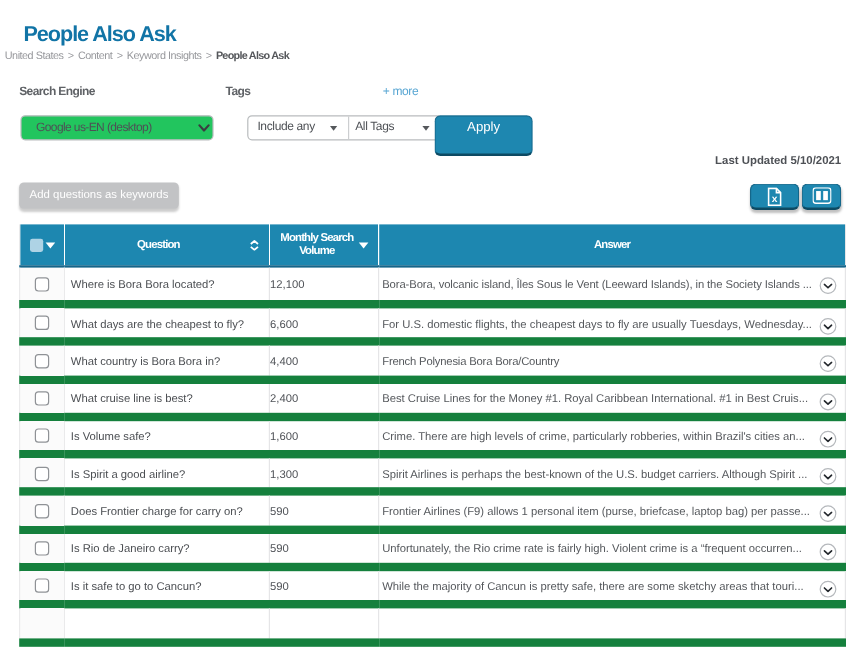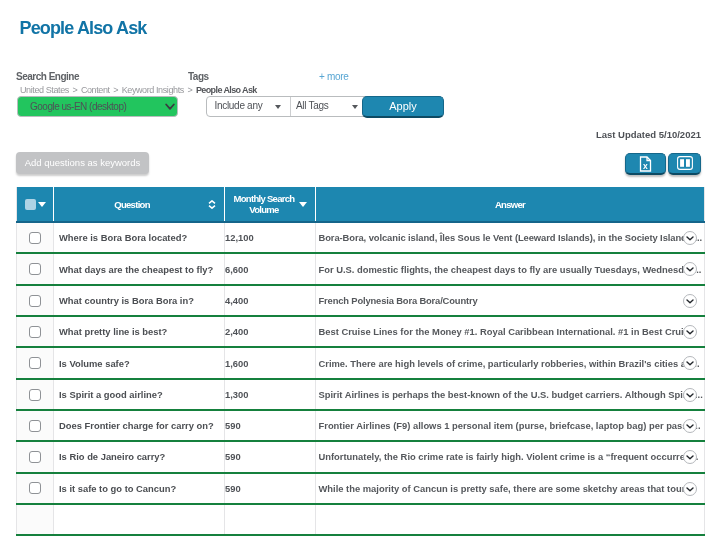--- a/index.html
+++ b/index.html
@@ -1,41 +1,41 @@
 <!DOCTYPE html>
 <html><head><meta charset="utf-8">
 <style>
 * { margin:0; padding:0; box-sizing:border-box; }
 html,body { width:720px; height:540px; background:#fff; font-family:"Liberation Sans",sans-serif; overflow:hidden; }
 body { position:relative; }
 h1 { position:absolute; left:19.5px; top:18px; font-size:18px; font-weight:bold; color:#1174a6; letter-spacing:-0.85px; }
-.crumbs { position:absolute; left:20px; top:40.5px; font-size:9px; letter-spacing:-0.4px; color:#97989c;margin-top:44px; }
+.crumbs { position:absolute; left:4px; top:40.5px; font-size:9px; letter-spacing:-0.4px; color:#97989c; }
 .crumbs .sep { margin:0 1.5px; }
 .crumbs b { color:#54565a; font-weight:bold; letter-spacing:-0.6px; }
 .lbl { position:absolute; font-size:10px; letter-spacing:-0.5px; color:#5f6266;font-weight:bold; }
 .more { position:absolute; left:319px; top:71px; font-size:10px; letter-spacing:-0.3px; color:#58a6d3; }
 .selbox { position:absolute; left:17px; top:96.3px; width:161px; height:20.3px; border:1px solid #b9bcbe; border-radius:4px; background:#22c55e; font-size:10px; letter-spacing:-0.5px; color:#4e5156; line-height:19px; padding-left:12px; }
 .selbox svg { position:absolute; right:2px; top:6px; }
 .taggroup { position:absolute; left:206px; top:96.3px; width:163px; height:20.4px; border:1px solid #b9bcbe; border-radius:4px; background:#fff; font-size:10px; letter-spacing:-0.3px; color:#4e5156; line-height:18.4px; }
 .taggroup .divider { position:absolute; left:82.5px; top:0; width:1px; height:18.4px; background:#ccced0; }
 .tg-t1 { position:absolute; left:7.5px; top:0; }
 .tg-t2 { position:absolute; left:89px; top:0; }
 .caret { position:absolute; top:7.5px; width:0; height:0; border-left:3.5px solid transparent; border-right:3.5px solid transparent; border-top:4.5px solid #55585c; }
-.apply { position:absolute; left:362px; top:96.3px; width:82px; height:22px; background:#1e87b0; border:1px solid #15678a; border-bottom:2px solid #0d4a63; border-radius:5px; color:#fff; font-size:11px; text-align:center; line-height:18.5px; }
+.apply { position:absolute; left:362px; top:96.3px; width:82px; height:34px; background:#1e87b0; border:1px solid #15678a; border-bottom:2px solid #0d4a63; border-radius:5px; color:#fff; font-size:11px; text-align:center; line-height:18.5px; }
 .lastupd { position:absolute; right:19px; top:129px; font-size:9.5px; font-weight:bold; color:#4e5156; }
 .addq { position:absolute; left:16px; top:152px; width:133px; height:22px; background:#c2c3c5; border-radius:4px; color:#fff; font-size:9.5px; text-align:center; line-height:22px; box-shadow:0 2px 2px rgba(0,0,0,0.2); }
 .iconbtn { position:absolute; top:153px; height:22px; background:#1e87b0; border:1px solid #15678a; border-bottom:2px solid #0d4a63; border-radius:5px; box-shadow:0 2px 2px rgba(0,0,0,0.25); }
 .b1 { left:625px; width:41px; }
 .b2 { left:668px; width:33px; }
 .iconbtn svg { display:block; margin:2px auto 0; }
 
 table { position:absolute; left:16px; top:187px; width:689px; border-collapse:collapse; table-layout:fixed; border:1px solid #e5e5e7; border-top:none; }
 th { background:#1d87b0; color:#fff; font-size:9.5px; font-weight:bold; letter-spacing:-0.7px; height:35.2px; border-right:1px solid rgba(255,255,255,0.4); border-bottom:2px solid #15658a; position:relative; text-align:center; vertical-align:middle; }
 th:last-child { border-right:none; }
-td { height:31.3px; border-bottom:2px solid #15803d; border-right:1px solid #e5e5e7; font-size:9.4px; color:#4b4e52; vertical-align:middle; white-space:nowrap; overflow:hidden; position:relative;font-weight:bold; }
+td { height:31.3px; border-bottom:7px solid #15803d; border-right:1px solid #e5e5e7; font-size:9.4px; color:#4b4e52; vertical-align:middle; white-space:nowrap; overflow:hidden; position:relative; }
 td:last-child { border-right:none; }
 td.c1 { background:#fbfbfb; text-align:center; }
 td.c2 { padding-left:5px; }
 td.c3 { text-align:left; color:#505358; }
 td.c4 { padding-left:2.5px; color:#55585c; }
 .cb { display:inline-block; width:12px; height:12px; border:1px solid #8f9296; border-radius:3px; background:#fff; vertical-align:middle; }
 .circ { position:absolute; right:7px; top:8px; width:14px; height:14px; border:1px solid #b5b8bc; border-radius:50%; background:#fff; }
 .circ svg { display:block; margin:4px auto 0; }
 .hcb { display:inline-block; width:11px; height:11px; background:#aed3e5; border-radius:2px; vertical-align:middle; }
 .hcaret { display:inline-block; width:0; height:0; border-left:4.5px solid transparent; border-right:4.5px solid transparent; border-top:5.5px solid #fff; vertical-align:middle; margin-left:2px; }
@@ -122,21 +122,21 @@
         <td class="c2">What country is Bora Bora in?</td>
         <td class="c3">4,400</td>
         <td class="c4" style="letter-spacing:-0.15px;">French Polynesia Bora Bora/Country<span class="circ">
             <svg width="8" height="5" viewBox="0 0 8 5">
               <path d="M1 1 L4 3.8 L7 1" fill="none" stroke="#23272c" stroke-width="1.4" stroke-linecap="round" stroke-linejoin="round"></path>
             </svg>
           </span></td>
       </tr>
 <tr>
         <td class="c1"><span class="cb"></span></td>
-        <td class="c2">What pretty line is best?</td>
+        <td class="c2">What cruise line is best?</td>
         <td class="c3">2,400</td>
         <td class="c4">Best Cruise Lines for the Money #1. Royal Caribbean International. #1 in Best Cruis...<span class="circ">
             <svg width="8" height="5" viewBox="0 0 8 5">
               <path d="M1 1 L4 3.8 L7 1" fill="none" stroke="#23272c" stroke-width="1.4" stroke-linecap="round" stroke-linejoin="round"></path>
             </svg>
           </span></td>
       </tr>
 <tr>
         <td class="c1"><span class="cb"></span></td>
         <td class="c2">Is Volume safe?</td>

